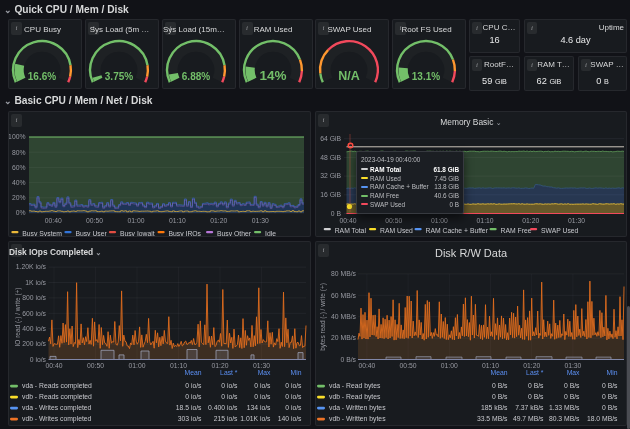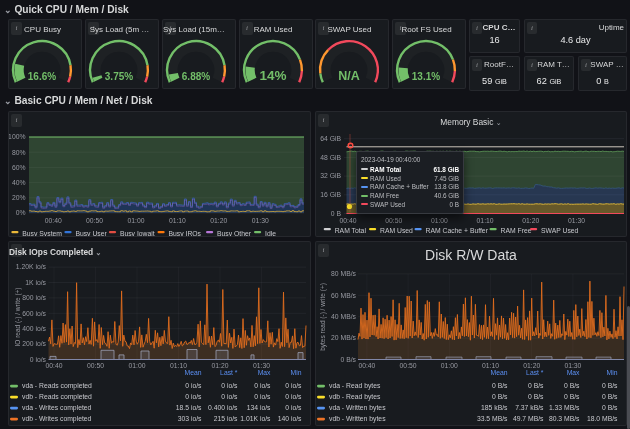--- a/index.html
+++ b/index.html
@@ -68,21 +68,21 @@
       <path d="M 12.25 45.68 A 22.9 22.9 0 1 1 53.75 45.68" stroke="#1e2124" stroke-width="9.2" fill="none"></path>
       <path d="M 6.81 48.21 A 28.9 28.9 0 1 1 59.98 25.64" stroke="#73BF69" stroke-width="2.4" fill="none"></path>
       <path d="M 59.98 25.64 A 28.9 28.9 0 0 1 61.88 37.01" stroke="#FF9830" stroke-width="2.4" fill="none"></path>
       <path d="M 61.88 37.01 A 28.9 28.9 0 0 1 59.19 48.21" stroke="#F2495C" stroke-width="2.4" fill="none"></path>
       <path d="M 12.25 45.68 A 22.9 22.9 0 0 1 10.19 33.95" stroke="#73BF69" stroke-width="9.2" fill="none"></path>
       <text x="33.0" y="45.5" text-anchor="middle" font-size="10" font-weight="bold" fill="#73BF69">13.1%</text>
     </svg>
   </div>
 <div style="position:absolute;left:469px;top:19px;width:51px;height:33.5px;background:#181b1f;border:1px solid rgba(204,204,220,0.08);border-radius:2px;box-sizing:border-box">
     <div style="position:absolute;left:2px;top:2px;width:10px;height:12px;background:rgba(255,255,255,0.07);border-radius:2px;color:#97999d;font-size:7px;font-style:italic;font-family:'Liberation Serif',serif;text-align:center;line-height:12px">i</div>
-    <div style="position:absolute;left:11px;right:2px;top:3px;text-align:center;font-size:8px;font-weight:700;color:#d8d9da;white-space:nowrap;overflow:hidden;text-overflow:ellipsis">CPU C…</div>
+    <div style="position:absolute;left:11px;right:2px;top:3px;text-align:center;font-size:8px;font-weight:400;color:#d8d9da;white-space:nowrap;overflow:hidden;text-overflow:ellipsis">CPU C…</div>
     <svg width="49" height="31.5" style="position:absolute;left:0;top:0">
       <text x="24.5" y="23" text-anchor="middle" font-size="9.2" font-weight="500" fill="#e9eaeb">16</text>
     </svg>
   </div>
 <div style="position:absolute;left:524px;top:19px;width:103px;height:33.5px;background:#181b1f;border:1px solid rgba(204,204,220,0.08);border-radius:2px;box-sizing:border-box">
     <div style="position:absolute;left:2px;top:2px;width:10px;height:12px;background:rgba(255,255,255,0.07);border-radius:2px;color:#97999d;font-size:7px;font-style:italic;font-family:'Liberation Serif',serif;text-align:center;line-height:12px">i</div>
     <div style="position:absolute;left:11px;right:2px;top:3px;text-align:right;font-size:8px;font-weight:500;color:#d8d9da;white-space:nowrap;overflow:hidden;text-overflow:ellipsis">Uptime</div>
     <svg width="101" height="31.5" style="position:absolute;left:0;top:0">
       <text x="50.5" y="23" text-anchor="middle" font-size="9.2" font-weight="500" fill="#e9eaeb">4.6 day</text>
     </svg>
@@ -277,21 +277,21 @@
       <rect x="1" y="175.8" width="8" height="2.6" rx="1.3" fill="#ED7326"></rect>
       <text x="13" y="179" font-size="6.8" fill="#c7c8cd">vdb - Writes completed</text>
       <text x="192.5" y="179" text-anchor="end" font-size="6.8" fill="#c7c8cd">303 io/s</text>
       <text x="228.5" y="179" text-anchor="end" font-size="6.8" fill="#c7c8cd">215 io/s</text>
       <text x="261.5" y="179" text-anchor="end" font-size="6.8" fill="#c7c8cd">1.01K io/s</text>
       <text x="292.5" y="179" text-anchor="end" font-size="6.8" fill="#c7c8cd">140 io/s</text>
     </svg>
   </div>
 <div style="position:absolute;left:315px;top:241px;width:312px;height:185px;background:#181b1f;border:1px solid rgba(204,204,220,0.08);border-radius:2px;box-sizing:border-box">
     <div style="position:absolute;left:2px;top:2px;width:11px;height:13px;background:rgba(255,255,255,0.07);border-radius:2px;color:#97999d;font-size:7px;font-style:italic;font-family:'Liberation Serif',serif;text-align:center;line-height:13px">i</div>
-    <div style="position:absolute;left:0;right:0px;top:5px;text-align:center;font-size:14px;font-weight:500;color:#d8d9da;white-space:nowrap;overflow:hidden">Disk R/W Data</div>
+    <div style="position:absolute;left:0;right:0px;top:5px;text-align:center;font-size:11px;font-weight:500;color:#d8d9da;white-space:nowrap;overflow:hidden">Disk R/W Data</div>
     <svg width="310" height="183" style="position:absolute;left:0;top:0">
       <line x1="42" y1="117.5" x2="308" y2="117.5" stroke="rgba(204,204,220,0.06)" stroke-width="1"></line>
       <line x1="42" y1="96.1" x2="308" y2="96.1" stroke="rgba(204,204,220,0.06)" stroke-width="1"></line>
       <line x1="42" y1="74.7" x2="308" y2="74.7" stroke="rgba(204,204,220,0.06)" stroke-width="1"></line>
       <line x1="42" y1="53.3" x2="308" y2="53.3" stroke="rgba(204,204,220,0.06)" stroke-width="1"></line>
       <line x1="42" y1="31.9" x2="308" y2="31.9" stroke="rgba(204,204,220,0.06)" stroke-width="1"></line>
       <line x1="50.9" y1="31.9" x2="50.9" y2="117.5" stroke="rgba(204,204,220,0.04)" stroke-width="1"></line>
       <line x1="92.1" y1="31.9" x2="92.1" y2="117.5" stroke="rgba(204,204,220,0.04)" stroke-width="1"></line>
       <line x1="133.3" y1="31.9" x2="133.3" y2="117.5" stroke="rgba(204,204,220,0.04)" stroke-width="1"></line>
       <line x1="174.5" y1="31.9" x2="174.5" y2="117.5" stroke="rgba(204,204,220,0.04)" stroke-width="1"></line>

